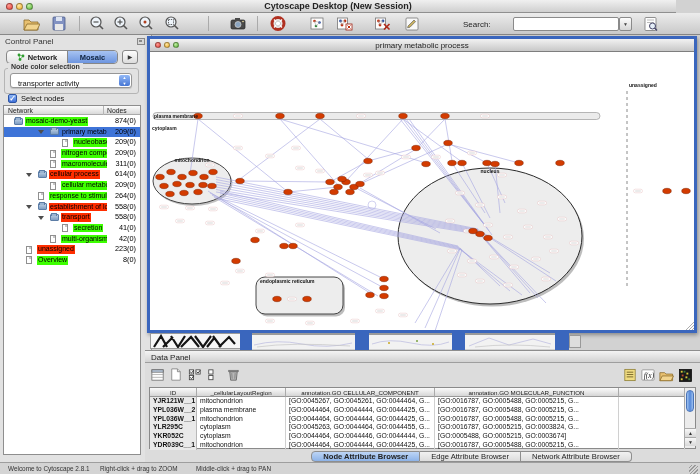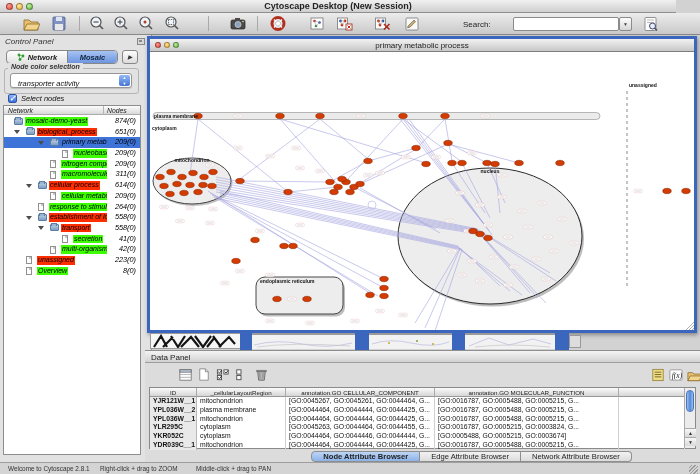--- a/index.html
+++ b/index.html
@@ -18,21 +18,21 @@
 
 
 #toolbar { left:0; top:13px; width:700px; height:22px; background:linear-gradient(#ececec,#c9c9c9); border-bottom:1px solid #888; }
 .tb-icon { position:absolute; top:2px; width:18px; height:18px; }
 .tb-sep { position:absolute; top:3px; width:1px; height:15px; background:#aaa; }
 #search-label { position:absolute; left:463px; top:7px; font-size:8px; color:#222; }
 #search-field { position:absolute; left:513px; top:4px; width:106px; height:14px; background:#fff; border:1px solid #8a8a8a; border-radius:2px; font-size:8px; }
 #search-drop { position:absolute; left:619px; top:4px; width:13px; height:14px; background:linear-gradient(#fdfdfd,#d6d6d6); border:1px solid #8a8a8a; border-radius:2px; font-size:5px; color:#444; text-align:center; line-height:13px; }
 
 
-#control-panel { left:0; top:35px; width:152px; height:427px; background:#e2e2e2; border-right:1px solid #9a9a9a;font-style:italic; }
+#control-panel { left:0; top:35px; width:152px; height:427px; background:#e2e2e2; border-right:1px solid #9a9a9a; }
 #cp-title { position:absolute; left:5px; top:2px; font-size:8px; color:#333; }
 #cp-float { position:absolute; right:6px; top:3px; width:8px; height:7px; border:1px solid #888; background:#d8d8d8; }
 #cp-float:after { content:""; position:absolute; left:1px; top:1px; width:3px; height:2px; background:#888; }
 #cp-tabs { position:absolute; left:6px; top:15px; width:112px; height:14px; border:1px solid #878787; border-radius:4px; background:linear-gradient(#fdfdfd,#e4e4e4); display:flex; }
 #tab-network { flex:1; display:flex; align-items:center; justify-content:center; gap:3px; font-size:7.5px; font-weight:bold; color:#222; }
 #tab-mosaic { width:50px; background:linear-gradient(#a7c3f2,#6d95e0); border-left:1px solid #878787; border-radius:0 4px 4px 0; font-weight:bold; font-size:7.5px; color:#10243f; display:flex; align-items:center; justify-content:center; }
 #tab-arrow { position:absolute; left:122px; top:15px; width:16px; height:14px; border:1px solid #878787; border-radius:3px; background:linear-gradient(#fdfdfd,#dcdcdc); font-size:6px; color:#333; text-align:center; line-height:13px; }
 #groupbox { position:absolute; left:4px; top:33px; width:135px; height:26px; border:1px solid #b5b5b5; border-radius:3px; }
 #groupbox-label { position:absolute; left:8px; top:28px; font-size:7px; font-weight:bold; color:#333; background:#e2e2e2; padding:0 3px; }
 #combo { position:absolute; left:10px; top:38px; width:122px; height:15px; background:#fff; border:1px solid #969696; border-radius:3px; box-shadow:0 1px 1px rgba(0,0,0,.15); }
@@ -71,21 +71,21 @@
 #frags { left:145px; top:333px; width:555px; height:17px; }
 .frag-white { position:absolute; top:0; height:16px; background:#f6f6f6; border:1px solid #999; }
 .bbar { position:absolute; top:0; height:17px; background:#3a66bd; }
 .sliver { position:absolute; top:1px; height:15px; background:#f2f2f2; border-top:1px solid #9a9a9a; }
 .nub { position:absolute; top:2px; height:13px; background:#ddd; border:1px solid #999; }
 
 
 #dp-header { left:145px; top:350px; width:555px; height:13px; background:linear-gradient(#f4f4f4,#d2d2d2); border-top:1px solid #8e8e8e; border-bottom:1px solid #9e9e9e; }
 #dp-title { position:absolute; left:6px; top:2px; font-size:8px; color:#222; }
 #dp-body { left:145px; top:363px; width:555px; height:99px; background:#dcdcdc; }
-.dp-icon { position:absolute; top:4px; width:16px; height:16px;margin-left:28px; }
+.dp-icon { position:absolute; top:4px; width:16px; height:16px; }
 #dp-table { position:absolute; left:4px; top:24px; width:547px; height:62px; background:#fff; border:1px solid #8a8a8a; }
 .th-row { position:absolute; left:0; top:0; height:9px; width:535px; display:flex; }
 .th { height:9px; background:linear-gradient(#fbfbfb,#d6d6d6); border-right:1px solid #aaa; border-bottom:1px solid #999; font-size:6.2px; color:#222; text-align:center; line-height:9px; overflow:hidden; white-space:nowrap; }
 .tb-rows { position:absolute; left:0; top:9px; width:535px; }
 .dr { display:flex; height:8.8px; }
 .td { font-size:6.8px; color:#111; line-height:8.8px; padding-left:3px; border-right:1px solid #d0d0d0; overflow:hidden; white-space:nowrap; }
 .td.id { background:#e9e9e9; font-weight:bold; border-right:1px solid #b8b8b8; }
 #dp-scroll { position:absolute; right:0; top:0; width:11px; height:60px; background:#ececec; border-left:1px solid #aaa; }
 #dp-thumb { position:absolute; left:1px; top:2px; width:8px; height:22px; border-radius:4px; background:linear-gradient(90deg,#9cc0f0,#5488d8,#9cc0f0); border:1px solid #4a74b8; }
 .scroll-btn { position:absolute; left:0; width:11px; height:9px; background:linear-gradient(#f8f8f8,#d8d8d8); border-top:1px solid #aaa; font-size:5px; text-align:center; line-height:9px; color:#333; }
@@ -238,26 +238,20 @@
     <div id="tree-header">
       <span class="h1">Network</span>
       <span class="hdiv"></span>
       <span class="h2">Nodes</span>
     </div>
     <div id="tree-body">
         <div class="trow">
           <span class="ficon folder" style="left: 10px;"></span>
           <span class="tlabel bg-green" style="left: 21px; max-width: 82px;">mosaic-demo-yeast</span>
           <span class="tcount">874(0)</span>
-        </div>
-        <div class="trow">
-          <span class="tri" style="left: 10px;"></span>
-          <span class="ficon folder" style="left: 22px;"></span>
-          <span class="tlabel bg-red" style="left: 33px; max-width: 70px;">biological_process</span>
-          <span class="tcount">651(0)</span>
         </div>
         <div class="trow sel">
           <span class="tri" style="left: 34px;"></span>
           <span class="ficon folder" style="left: 46px;"></span>
           <span class="tlabel" style="left: 57px; max-width: 46px;">primary metabolic process</span>
           <span class="tcount">209(0)</span>
         </div>
         <div class="trow">
           <span class="ficon file" style="left: 58px;"></span>
           <span class="tlabel bg-green" style="left: 69px; max-width: 34px;">nucleobase-con</span>

